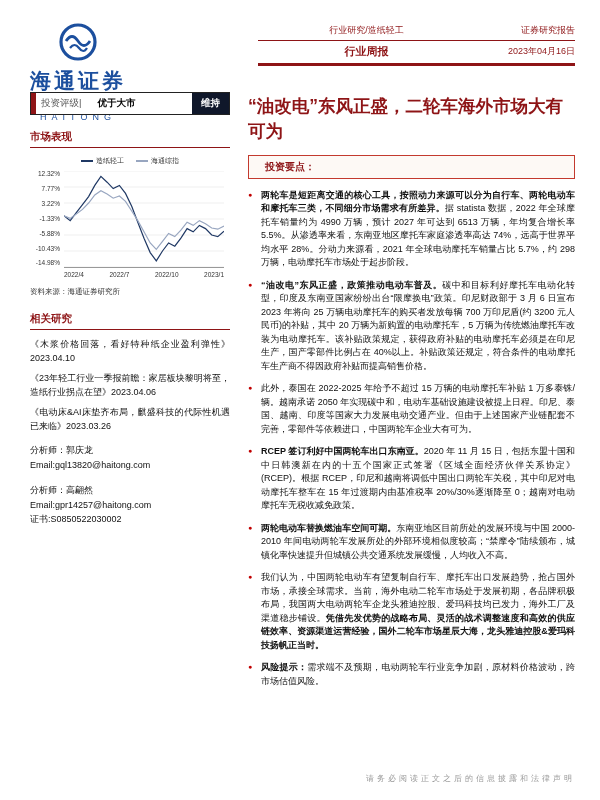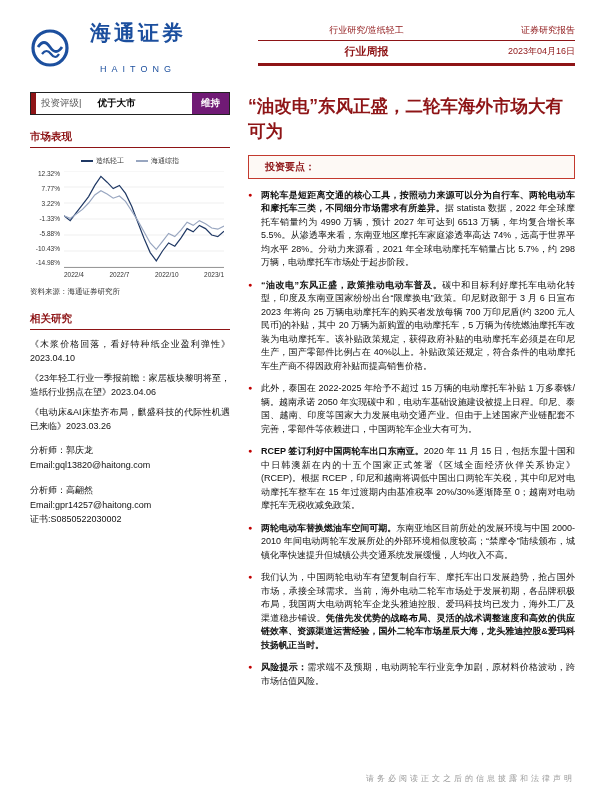--- a/index.html
+++ b/index.html
@@ -1,39 +1,39 @@
 <!DOCTYPE html>
 <html><head>
 <meta charset="utf-8">
 <style>
   html,body{margin:0;padding:0;background:#e8e8e8;}
   .page{position:relative;width:600px;height:800px;margin:0 auto;background:#ffffff;
         font-family:"Liberation Sans","DejaVu Sans",sans-serif;color:#111;overflow:hidden;}
 
   
-  .logo{position:absolute;left:30px;top:22px;display:flex;align-items:center;gap:20px;}
+  .logo{position:absolute;left:30px;top:22px;display:flex;align-items:center;gap:8px;flex-direction:column;}
   .logo-text{display:flex;flex-direction:column;align-items:center;}
   .logo-cn{font-family:"Liberation Serif","DejaVu Serif",serif;font-weight:bold;
            font-size:21px;color:#1c4f9e;letter-spacing:3px;line-height:1.1;}
   .logo-en{font-size:9px;color:#1c4f9e;letter-spacing:5px;margin-top:19px;}
   .header-right{position:absolute;left:258px;top:22px;width:317px;}
   .hrow{display:flex;align-items:center;height:16px;}
   .h-center{flex:1;text-align:center;font-size:9px;color:#8e1416;}
   .h-center.bold{font-weight:bold;font-size:11px;}
   .h-right{width:100px;text-align:right;font-size:9px;color:#8e1416;}
   .hline{height:1px;background:#8e1416;margin:2px 0;}
   .hline.thick{height:3px;margin-top:4px;}
 
   
   .sidebar{position:absolute;left:30px;top:92px;width:200px;}
   .rating{display:flex;align-items:center;border:1px solid #222;height:21px;font-size:9.5px;overflow:hidden;}
   .rating-bar{width:5px;align-self:stretch;background:#8e1416;margin-right:5px;}
   .rating-label{color:#555;}
   .rating-value{font-weight:bold;color:#000;padding-left:16px;}
-  .rating-status{margin-left:auto;background:#701a75;color:#fff;font-weight:bold;
+  .rating-status{margin-left:auto;background:#0f172a;color:#fff;font-weight:bold;
                  align-self:stretch;display:flex;align-items:center;padding:0 9px;text-align:right;}
   .side-heading{color:#8e1416;font-weight:bold;font-size:10.5px;border-bottom:1px solid #8e1416;
                 padding-bottom:3px;margin-top:15px;margin-bottom:8px;}
   .legend{display:flex;gap:12px;justify-content:center;font-size:7px;color:#333;margin-bottom:5px;}
   .lg{display:flex;align-items:center;}
   .sw{display:inline-block;width:12px;height:2px;margin-right:3px;background:#999;}
   .plotrow{display:flex;}
   .yticks{width:34px;height:96px;display:flex;flex-direction:column;justify-content:space-between;
           box-sizing:border-box;text-align:right;padding-right:4px;font-size:6.5px;color:#333;line-height:1;}
   .plot{width:160px;height:96px;border-bottom:1px solid #999;}

